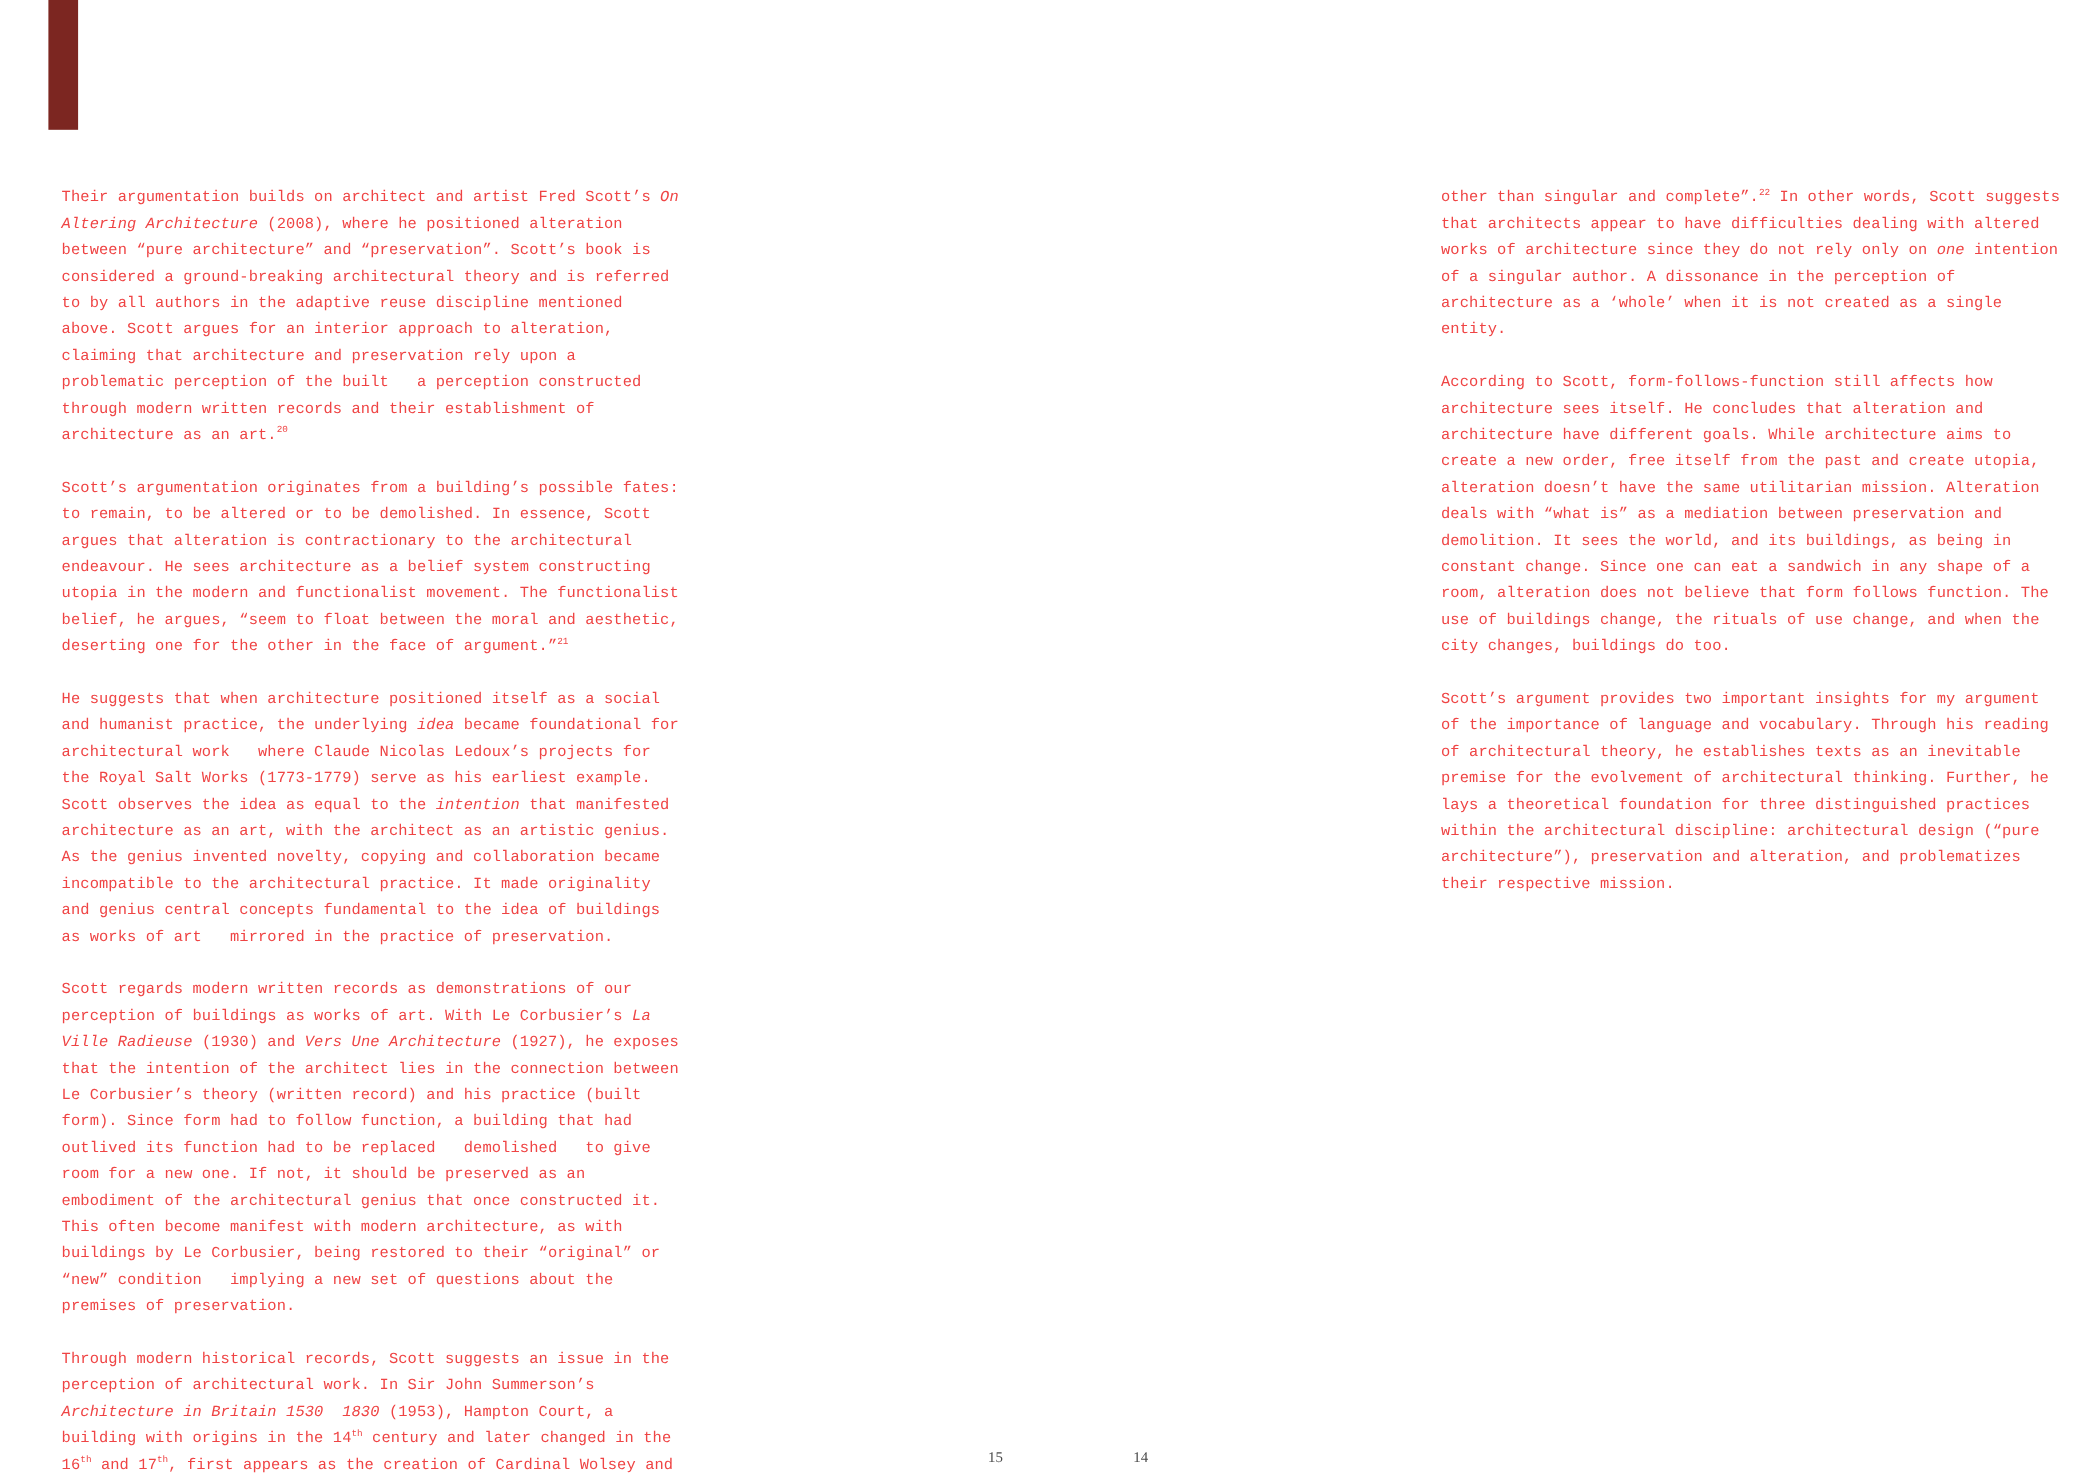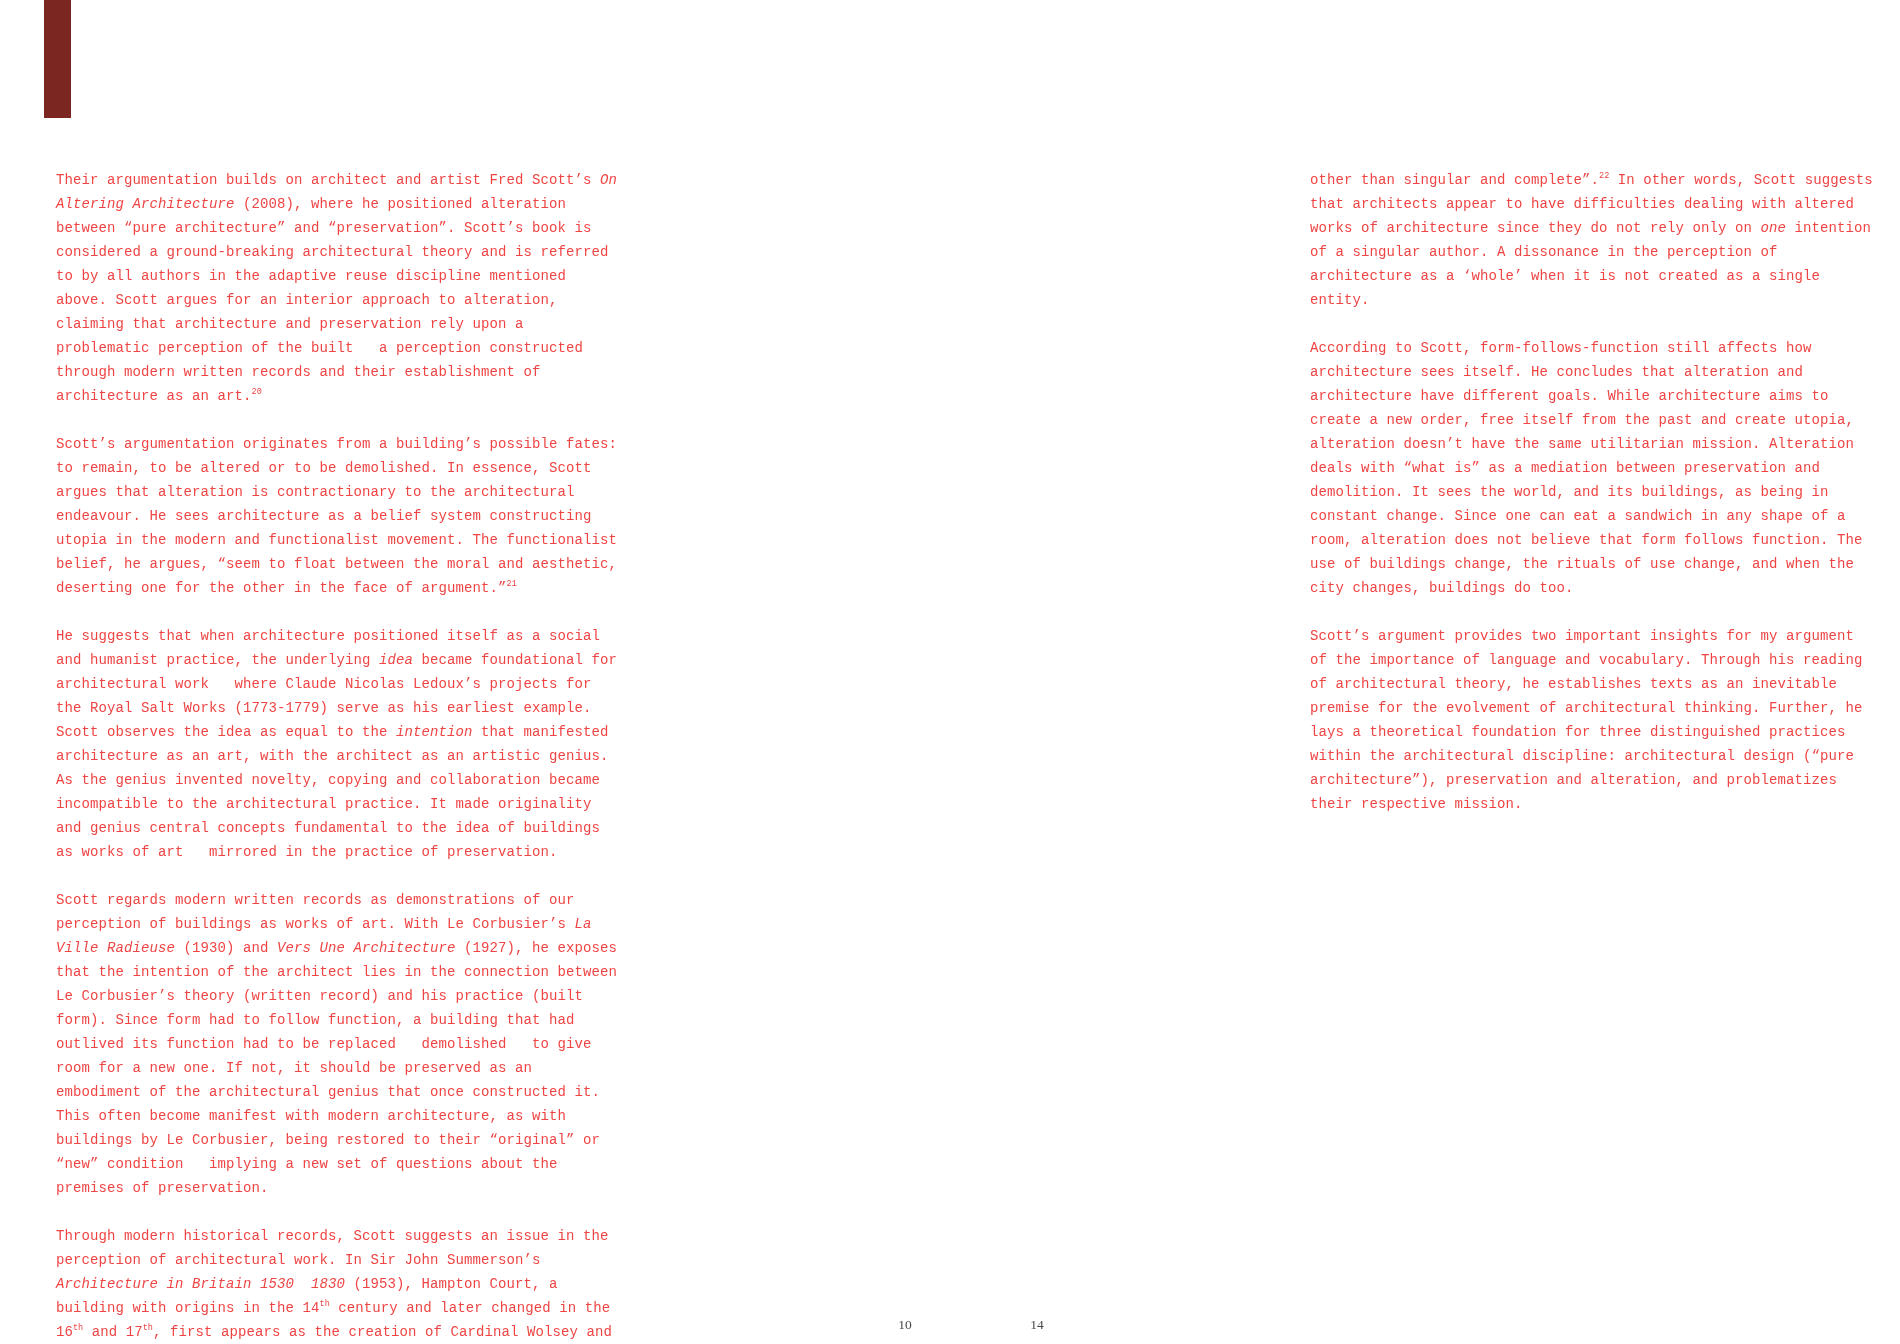--- a/index.html
+++ b/index.html
@@ -73,17 +73,17 @@
     <p>Scott regards modern written records as demonstrations of our perception of buildings as works of art. With Le Corbusier’s <i>La Ville Radieuse</i> (1930) and <i>Vers Une Architecture</i> (1927), he exposes that the intention of the architect lies in the connection between Le Corbusier’s theory (written record) and his practice (built form). Since form had to follow function, a building that had outlived its function had to be replaced   demolished   to give room for a new one. If not, it should be preserved as an embodiment of the architectural genius that once constructed it. This often become manifest with modern architecture, as with buildings by Le Corbusier, being restored to their “original” or “new” condition   implying a new set of questions about the premises of preservation.</p>
     <p>Through modern historical records, Scott suggests an issue in the perception of architectural work. In Sir John Summerson’s <i>Architecture in Britain 1530  1830</i> (1953), Hampton Court, a building with origins in the 14<sup>th</sup> century and later changed in the 16<sup>th</sup> and 17<sup>th</sup>, first appears as the creation of Cardinal Wolsey and Henry VIII, but 200 pages later, it appears again as the creation of Christopher Wren. This, he argues, suggests an academic difficulty in positioning the building in chronological history, as it is presented with the respective architect’s period and architectural style. However, the discontinuity suggested in Summerson’s description is not translatable to the experience of it. Scott believes Hampton Court is one of the best architectural promenades in Great Britain: “The experience can be thus described in cinematic terms, and yet escapes explanation in architectural terms… Perhaps this suggests that the terms of such description are inapplicable to describing buildings that are</p>
   </section>
 
   <section class="column column-right">
     <p>other than singular and complete”.<sup>22</sup> In other words, Scott suggests that architects appear to have difficulties dealing with altered works of architecture since they do not rely only on <i>one</i> intention of a singular author. A dissonance in the perception of architecture as a ‘whole’ when it is not created as a single entity.</p>
     <p>According to Scott, form-follows-function still affects how architecture sees itself. He concludes that alteration and architecture have different goals. While architecture aims to create a new order, free itself from the past and create utopia, alteration doesn’t have the same utilitarian mission. Alteration deals with “what is” as a mediation between preservation and demolition. It sees the world, and its buildings, as being in constant change. Since one can eat a sandwich in any shape of a room, alteration does not believe that form follows function. The use of buildings change, the rituals of use change, and when the city changes, buildings do too.</p>
     <p>Scott’s argument provides two important insights for my argument of the importance of language and vocabulary. Through his reading of architectural theory, he establishes texts as an inevitable premise for the evolvement of architectural thinking. Further, he lays a theoretical foundation for three distinguished practices within the architectural discipline: architectural design (“pure architecture”), preservation and alteration, and problematizes their respective mission.</p>
   </section>
 
-  <div class="pagenum pagenum-left">10</div>
+  <div class="pagenum pagenum-left">15</div>
 
   <div class="pagenum pagenum-right">14</div>
 
 </div>
 
 </body></html>

